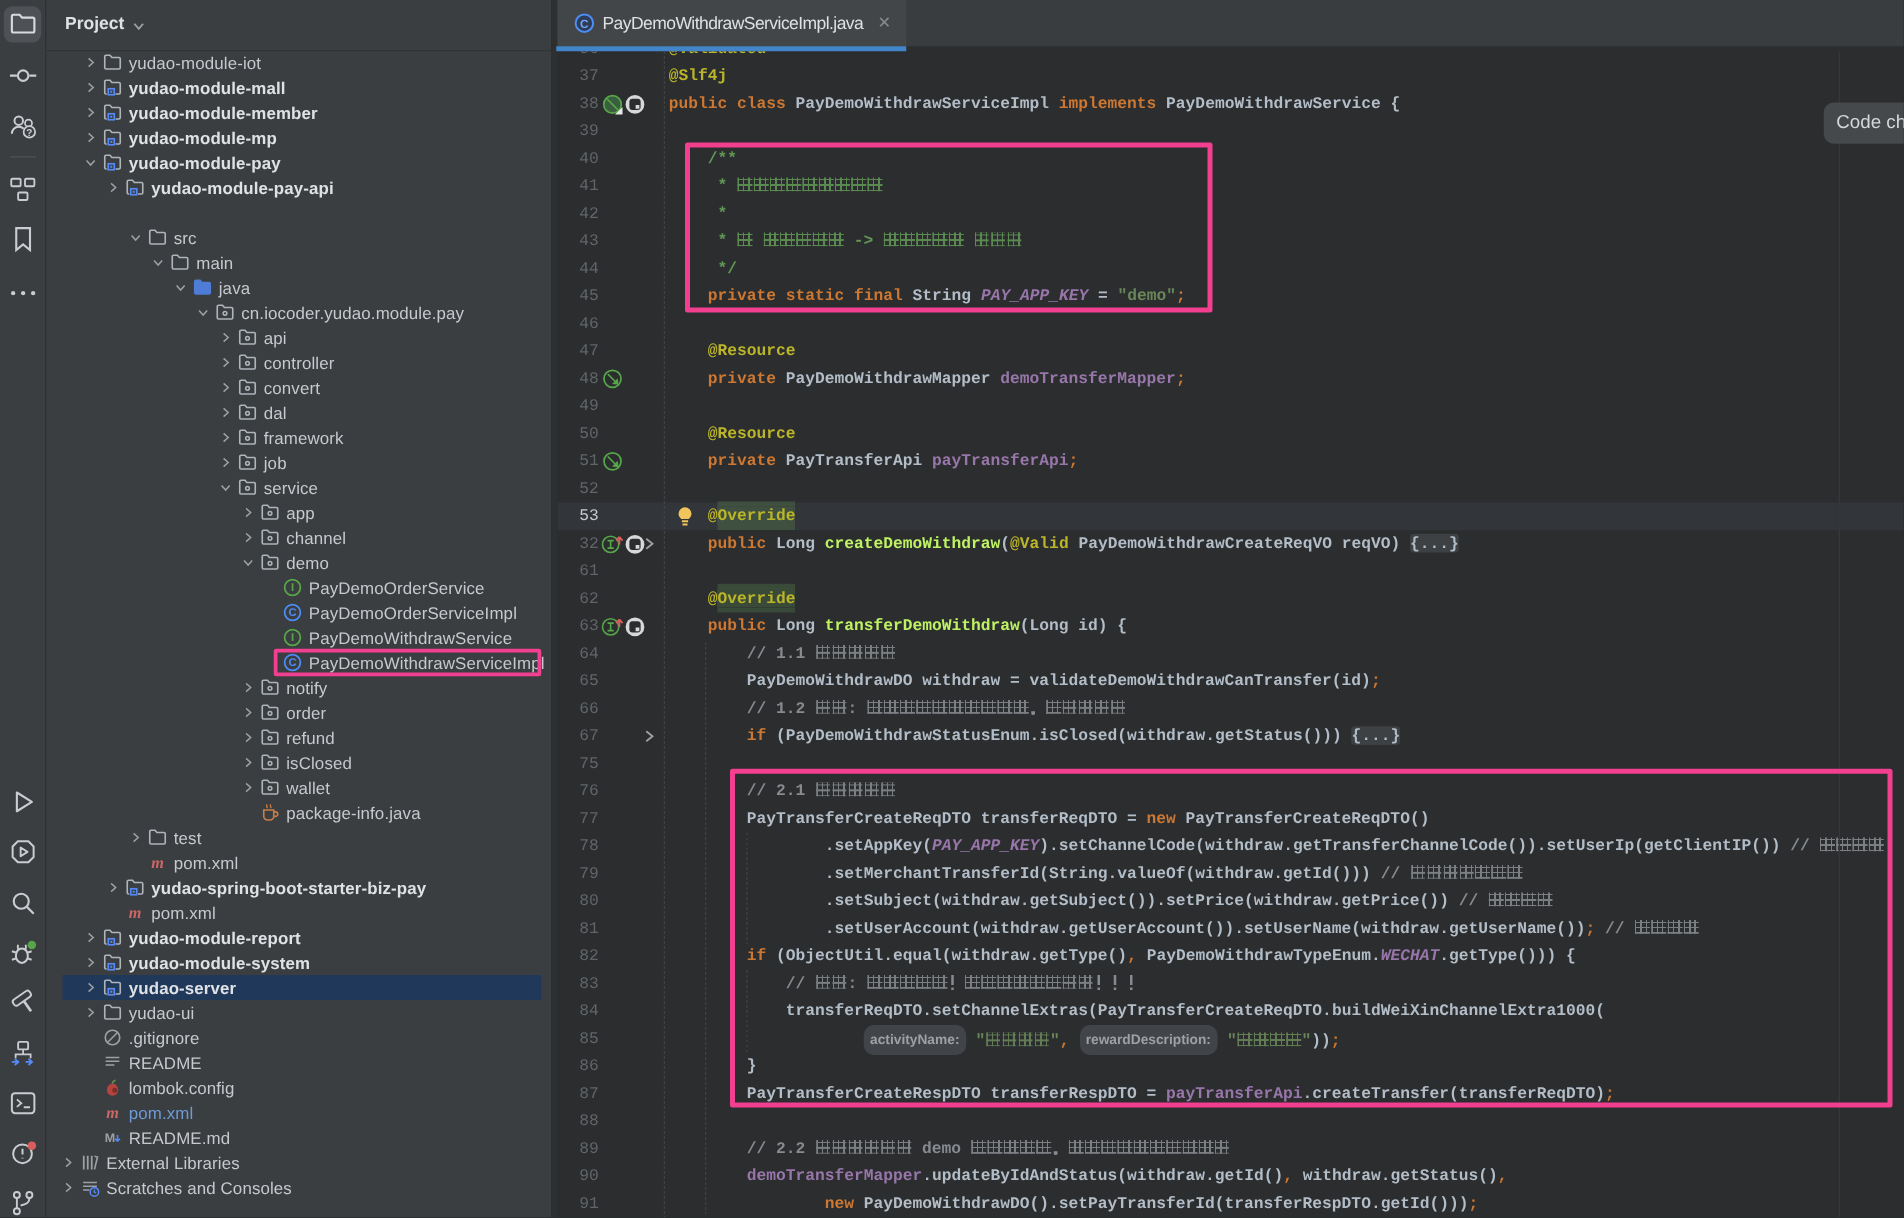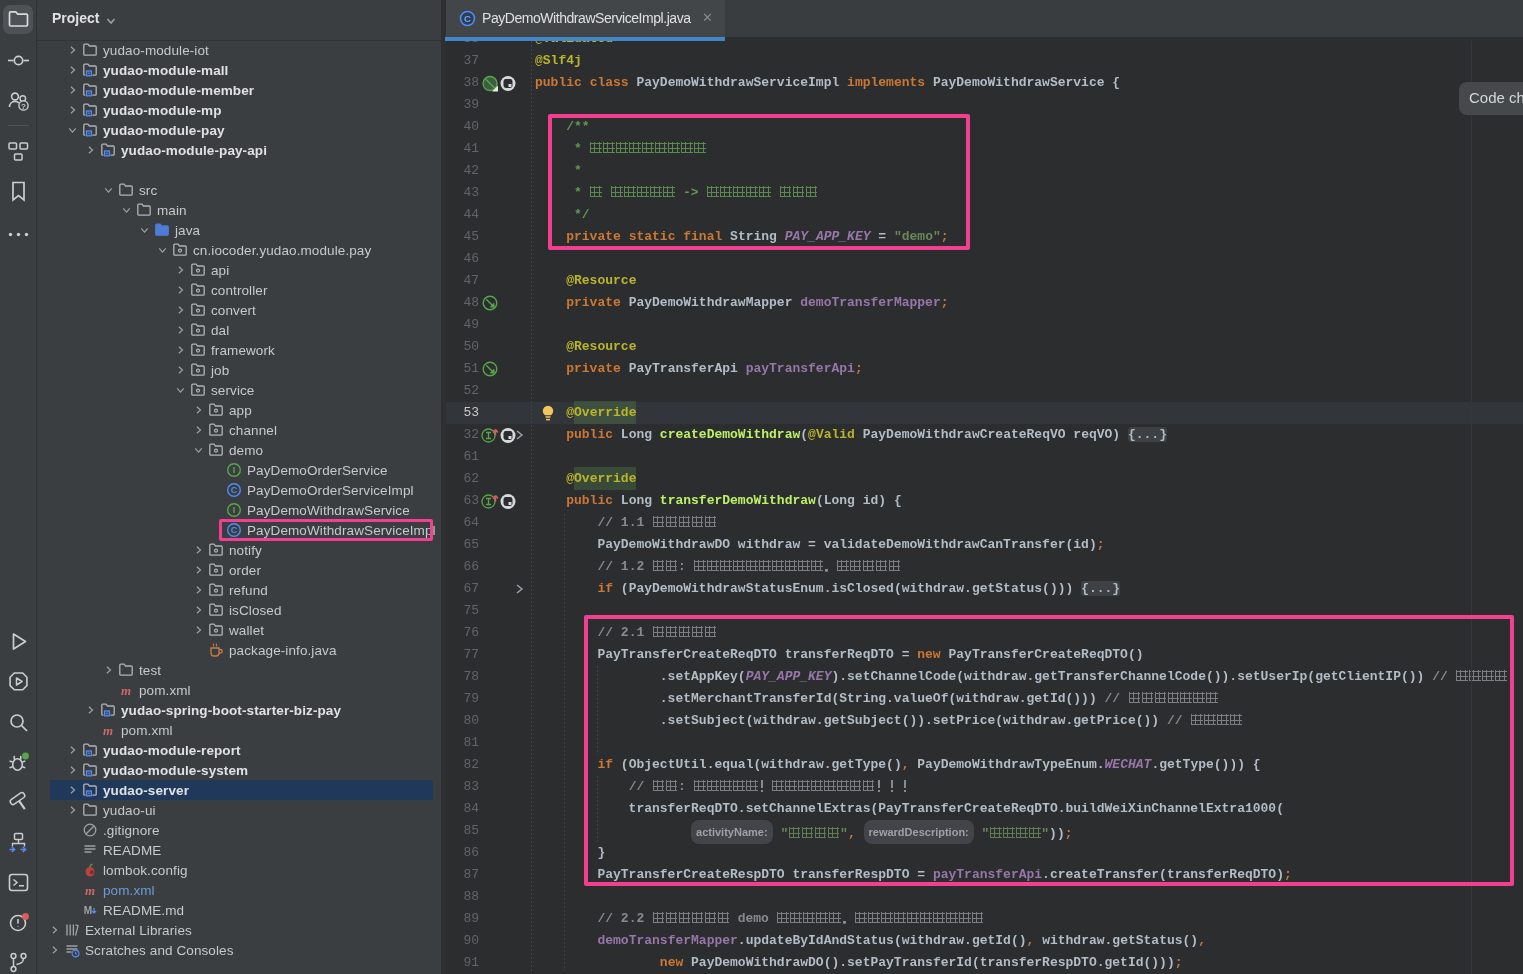--- a/index.html
+++ b/index.html
@@ -663,20 +663,21 @@
 <div class="cl" style="top:581px">        <span class="cm">// 2.1 <i class="c"></i><i class="c"></i><i class="c"></i><i class="c"></i><i class="c"></i></span></div>
 <div class="ln" style="top:603px">77</div>
 <div class="cl" style="top:603px">        PayTransferCreateReqDTO transferReqDTO = <span class="k">new</span> PayTransferCreateReqDTO()</div>
 <div class="ln" style="top:625px">78</div>
 <div class="cl" style="top:625px">                .setAppKey(<span class="fi">PAY_APP_KEY</span>).setChannelCode(withdraw.getTransferChannelCode()).setUserIp(<span class="it">getClientIP</span>()) <span class="cm">// <i class="c"></i><i class="c"></i><i class="c"></i><i class="c"></i></span></div>
 <div class="ln" style="top:647px">79</div>
 <div class="cl" style="top:647px">                .setMerchantTransferId(String.<span class="it">valueOf</span>(withdraw.getId())) <span class="cm">// <i class="c"></i><i class="c"></i><i class="c"></i><i class="c"></i><i class="c"></i><i class="c"></i><i class="c"></i></span></div>
 <div class="ln" style="top:669px">80</div>
 <div class="cl" style="top:669px">                .setSubject(withdraw.getSubject()).setPrice(withdraw.getPrice()) <span class="cm">// <i class="c"></i><i class="c"></i><i class="c"></i><i class="c"></i></span></div>
 <div class="ln" style="top:691px">81</div>
+<div class="cl" style="top:691px">                .setUserAccount(withdraw.getUserAccount()).setUserName(withdraw.getUserName())<span class="se">;</span> <span class="cm">// <i class="c"></i><i class="c"></i><i class="c"></i><i class="c"></i></span></div>
 <div class="ln" style="top:713px">82</div>
 <div class="cl" style="top:713px">        <span class="k">if</span> (ObjectUtil.<span class="it">equal</span>(withdraw.getType()<span class="se">,</span> PayDemoWithdrawTypeEnum.<span class="fi">WECHAT</span>.getType())) {</div>
 <div class="ln" style="top:735px">83</div>
 <div class="cl" style="top:735px">            <span class="cm">// <i class="c"></i><i class="c"></i>: <i class="c"></i><i class="c"></i><i class="c"></i><i class="c"></i><i class="c"></i><i class="c pe"></i><i class="c"></i><i class="c"></i><i class="c"></i><i class="c"></i><i class="c"></i><i class="c"></i><i class="c"></i><i class="c"></i><i class="c pe"></i><i class="c pe"></i><i class="c pe"></i></span></div>
 <div class="ln" style="top:757px">84</div>
 <div class="cl" style="top:757px">            transferReqDTO.setChannelExtras(PayTransferCreateReqDTO.<span class="it">buildWeiXinChannelExtra1000</span>(</div>
 <div class="ln" style="top:779px">85</div>
 <div class="cl" style="top:779px">                    <span class="hint">activityName:</span> <span class="s">"<i class="c"></i><i class="c"></i><i class="c"></i><i class="c"></i>"</span><span class="se">,</span> <span class="hint">rewardDescription:</span> <span class="s">"<i class="c"></i><i class="c"></i><i class="c"></i><i class="c"></i>"</span>))<span class="se">;</span></div>
 <div class="ln" style="top:801px">86</div>
 <div class="cl" style="top:801px">        }</div>

